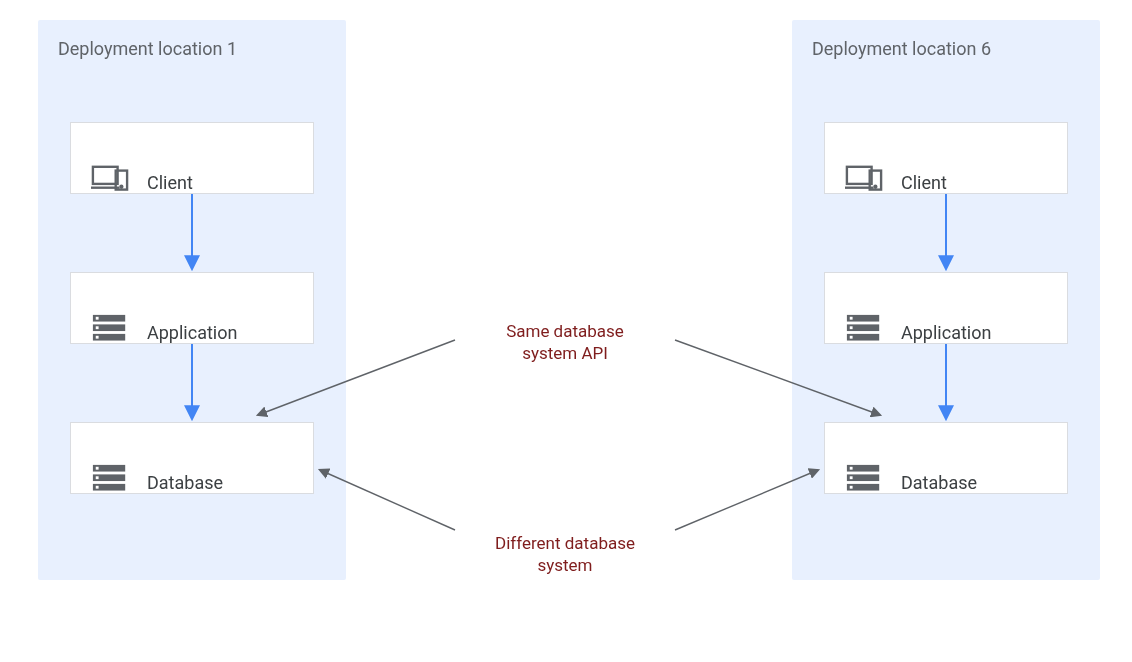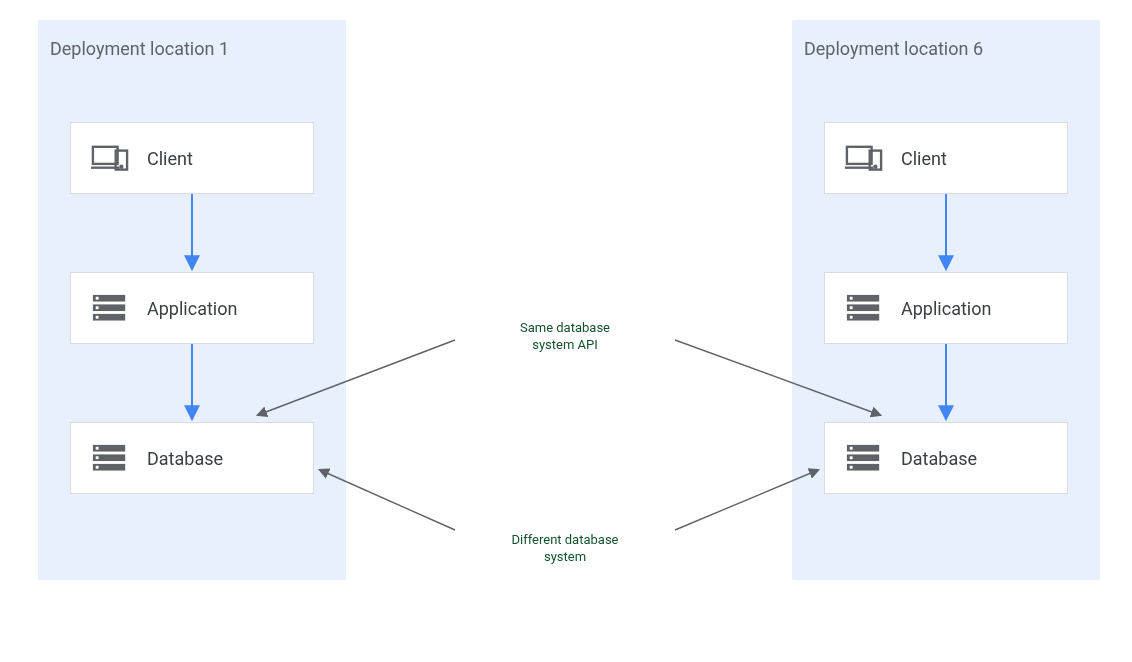--- a/index.html
+++ b/index.html
@@ -13,44 +13,44 @@
     background: #fff;
   }
   .region {
     position: absolute;
     background: #e8f0fe;
     border-radius: 2px;
   }
   .region-title {
     position: absolute;
     top: 18px;
-    left: 12px;
+    left: 20px;
     font-size: 18px;
     color: #5f6368;
   }
   .node {
     position: absolute;
     background: #fff;
     border: 1px solid #dadce0;
     display: flex;
-    align-items: center;
+    align-items: flex-end;
     padding-left: 20px;
     gap: 18px;
     font-size: 18px;
     color: #3c4043;
   }
   .icon {
     width: 38px;
     height: 30px;
     flex-shrink: 0;
   }
   .annotation {
     position: absolute;
-    font-size: 13px;
-    color: #14532d;
+    font-size: 17px;
+    color: #7f1d1d;
     text-align: center;
     line-height: 1.3;
     width: 220px;
   }
   svg.overlay {
     position: absolute;
     left: 0; top: 0;
     width: 1132px; height: 662px;
     pointer-events: none;
   }

